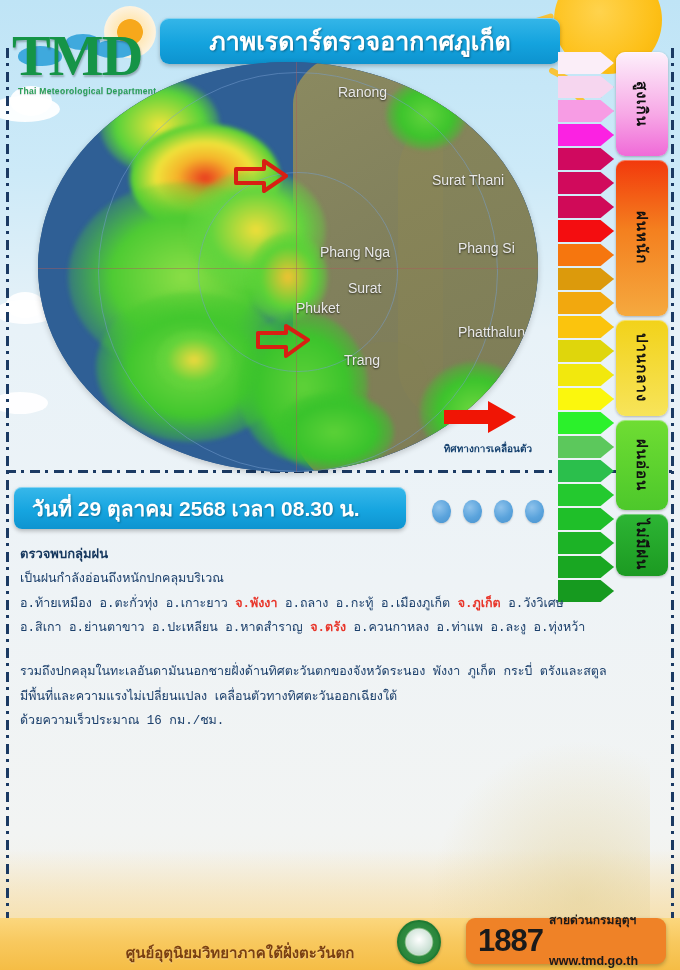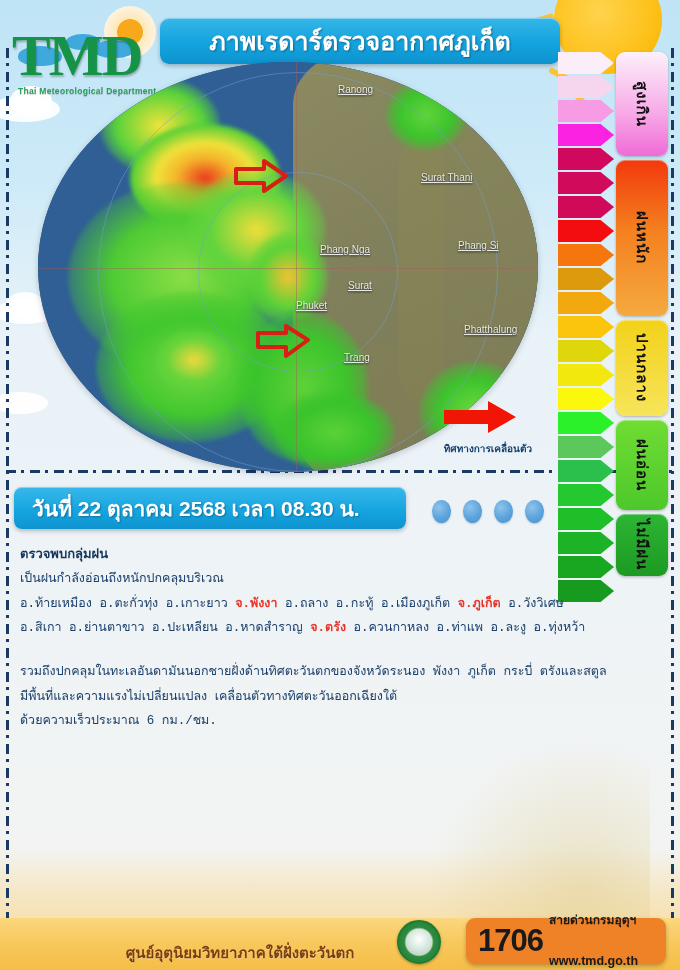--- a/index.html
+++ b/index.html
@@ -106,22 +106,22 @@
     border-radius:46% 34% 30% 50% / 22% 18% 24% 20%;
     background: linear-gradient(160deg,#8a8759 0%, #807d54 100%);
   }
   .land-spur {
     left:300px; top:280px; width:90px; height:110px;
     border-radius:50% 40% 44% 52%;
     background:#83805680;
   }
   .echo { position:absolute; border-radius:50%; filter: blur(2px); }
   .map-label {
-    position:absolute; color:#e9e9e9; font-size:10px;
-    text-shadow: 0 1px 2px rgba(0,0,0,.7); white-space:nowrap;text-decoration:underline;
+    position:absolute; color:#e9e9e9; font-size:14px;
+    text-shadow: 0 1px 2px rgba(0,0,0,.7); white-space:nowrap;
   }
   .range-ring {
     position:absolute; border:1px solid rgba(120,160,210,.5); border-radius:50%;
   }
   .radar-center-line {
     position:absolute; background: rgba(170,90,90,.45);
   }
   .ann-arrow {
     position:absolute; width:54px; height:36px;
   }
@@ -268,27 +268,27 @@
       <div class="echo" style="left:348px;top:18px;width:80px;height:70px;background:radial-gradient(ellipse,#62d43c 0%,#3cc42c 46%,#2ebf2a00 82%);"></div>
       <div class="echo" style="left:382px;top:300px;width:110px;height:100px;background:radial-gradient(ellipse,#6fd83f 0%,#3cc42c 46%,#2ebf2a00 82%);"></div>
       <div class="echo" style="left:236px;top:330px;width:120px;height:80px;background:radial-gradient(ellipse,#5bd137 0%,#39c32c 48%,#2ebf2a00 84%);"></div>
 
       <div class="range-ring" style="left:160px;top:110px;width:200px;height:200px;"></div>
       <div class="range-ring" style="left:60px;top:10px;width:400px;height:400px;"></div>
       <div class="radar-center-line" style="left:258px;top:0;width:1px;height:410px;"></div>
       <div class="radar-center-line" style="left:0;top:206px;width:500px;height:1px;"></div>
 
       <div class="map-label" style="left:300px;top:22px;">Ranong</div>
-      <div class="map-label" style="left:369px;top:110px;padding-left:14px;">Surat Thani</div>
+      <div class="map-label" style="left:380px;top:110px;padding-left:14px;">Surat Thani</div>
       <div class="map-label" style="left:282px;top:182px;">Phang Nga</div>
       <div class="map-label" style="left:420px;top:178px;">Phang Si</div>
       <div class="map-label" style="left:258px;top:238px;">Phuket</div>
       <div class="map-label" style="left:310px;top:218px;">Surat</div>
       <div class="map-label" style="left:306px;top:290px;">Trang</div>
-      <div class="map-label" style="left:420px;top:262px;margin-left:6px;">Phatthalung</div>
+      <div class="map-label" style="left:420px;top:262px;">Phatthalung</div>
     </div>
 
     <svg class="ann-arrow" style="left:196px;top:96px;" viewBox="0 0 54 36">
       <path d="M2 11 L30 11 L30 3 L52 18 L30 33 L30 25 L2 25 Z" fill="none" stroke="#d81f13" stroke-width="4" stroke-linejoin="round"></path>
     </svg>
     <svg class="ann-arrow" style="left:218px;top:262px;" viewBox="0 0 54 36">
       <path d="M2 9 L30 9 L30 2 L52 16 L30 32 L30 23 L2 23 Z" fill="none" stroke="#d81f13" stroke-width="4" stroke-linejoin="round"></path>
     </svg>
 
     <svg class="move-arrow" viewBox="0 0 72 34">
@@ -336,49 +336,49 @@
       <div class="legend-tag" style="height:90px;background:linear-gradient(180deg,#6fdd33 0%,#4dc82b 100%);">
         <span>ฝนอ่อน</span>
       </div>
       <div class="legend-tag" style="height:62px;background:linear-gradient(180deg,#2db534 0%,#1c9a22 100%);">
         <span>ไม่มีฝน</span>
       </div>
     </div>
   </div>
 
   <div class="date-banner">
-    <span>วันที่ 22 ตุลาคม 2568 เวลา 08.30 น.</span>
+    <span>วันที่ 29 ตุลาคม 2568 เวลา 08.30 น.</span>
   </div>
   <div class="drops">
     <div class="drop"></div>
     <div class="drop"></div>
     <div class="drop"></div>
     <div class="drop"></div>
   </div>
 
   <div class="body-text">
     <div class="head">ตรวจพบกลุ่มฝน</div>
     <div>เป็นฝนกำลังอ่อนถึงหนักปกคลุมบริเวณ</div>
     <div id="line2"><span>อ.ท้ายเหมือง อ.ตะกั่วทุ่ง อ.เกาะยาว </span><span class="red">จ.พังงา</span><span> อ.ถลาง อ.กะทู้ อ.เมืองภูเก็ต </span><span class="red">จ.ภูเก็ต</span><span> อ.วังวิเศษ</span></div>
     <div id="line3"><span>อ.สิเกา อ.ย่านตาขาว อ.ปะเหลียน อ.หาดสำราญ </span><span class="red">จ.ตรัง</span><span> อ.ควนกาหลง อ.ท่าแพ อ.ละงู อ.ทุ่งหว้า</span></div>
     <div class="para2">
       <div>รวมถึงปกคลุมในทะเลอันดามันนอกชายฝั่งด้านทิศตะวันตกของจังหวัดระนอง พังงา ภูเก็ต กระบี่ ตรังและสตูล</div>
       <div>มีพื้นที่และความแรงไม่เปลี่ยนแปลง เคลื่อนตัวทางทิศตะวันออกเฉียงใต้</div>
-      <div>ด้วยความเร็วประมาณ 6 กม./ชม.</div>
+      <div>ด้วยความเร็วประมาณ 16 กม./ชม.</div>
     </div>
   </div>
 
   <div class="footer-band"></div>
   <div class="footer-text">
     <div>ศูนย์อุตุนิยมวิทยาภาคใต้ฝั่งตะวันตก</div>
   </div>
   <div class="seal">
     <div class="seal-inner"></div>
   </div>
   <div class="hotline">
-    <div class="hotline-num">1706</div>
+    <div class="hotline-num">1887</div>
     <div class="hotline-side">
       <div class="t1">สายด่วนกรมอุตุฯ</div>
       <div class="t2">www.tmd.go.th</div>
     </div>
   </div>
 
 </div>
 
 </body></html>

